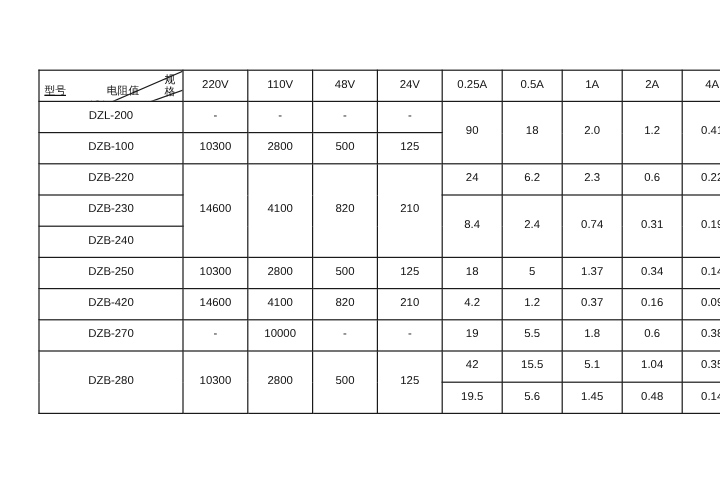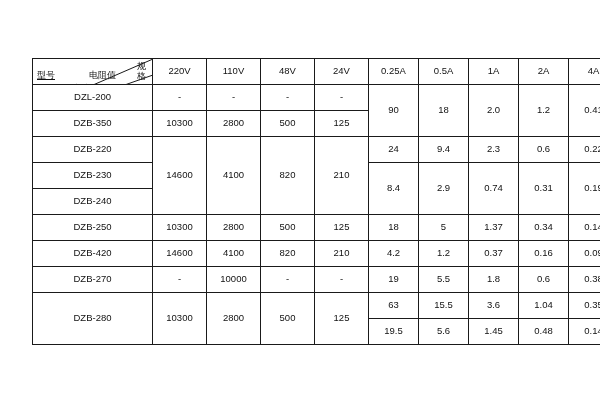--- a/index.html
+++ b/index.html
@@ -115,45 +115,45 @@
         <td class="dash">-</td>
         <td rowspan="2">90</td>
         <td rowspan="2">18</td>
         <td rowspan="2">2.0</td>
         <td rowspan="2">1.2</td>
         <td rowspan="2">0.41</td>
 
       </tr>
 
       <tr>
-        <td class="model-cell">DZB-350</td>
+        <td class="model-cell">DZB-100</td>
         <td>10300</td>
         <td>2800</td>
         <td>500</td>
         <td>125</td>
       </tr>
 
       <tr>
         <td class="model-cell">DZB-220</td>
         <td rowspan="3">14600</td>
         <td rowspan="3">4100</td>
         <td rowspan="3">820</td>
         <td rowspan="3">210</td>
         <td>24</td>
-        <td>9.4</td>
+        <td>6.2</td>
         <td>2.3</td>
         <td>0.6</td>
         <td>0.22</td>
 
       </tr>
 
       <tr>
         <td class="model-cell">DZB-230</td>
         <td rowspan="2">8.4</td>
-        <td rowspan="2">2.9</td>
+        <td rowspan="2">2.4</td>
         <td rowspan="2">0.74</td>
         <td rowspan="2">0.31</td>
         <td rowspan="2">0.19</td>
 
       </tr>
 
       <tr>
         <td class="model-cell">DZB-240</td>
       </tr>
 
@@ -198,23 +198,23 @@
         <td>0.38</td>
 
       </tr>
 
       <tr>
         <td class="model-cell" rowspan="2">DZB-280</td>
         <td rowspan="2">10300</td>
         <td rowspan="2">2800</td>
         <td rowspan="2">500</td>
         <td rowspan="2">125</td>
-        <td>63</td>
+        <td>42</td>
         <td>15.5</td>
-        <td>3.6</td>
+        <td>5.1</td>
         <td>1.04</td>
         <td>0.35</td>
 
       </tr>
 
       <tr>
         <td>19.5</td>
         <td>5.6</td>
         <td>1.45</td>
         <td>0.48</td>

